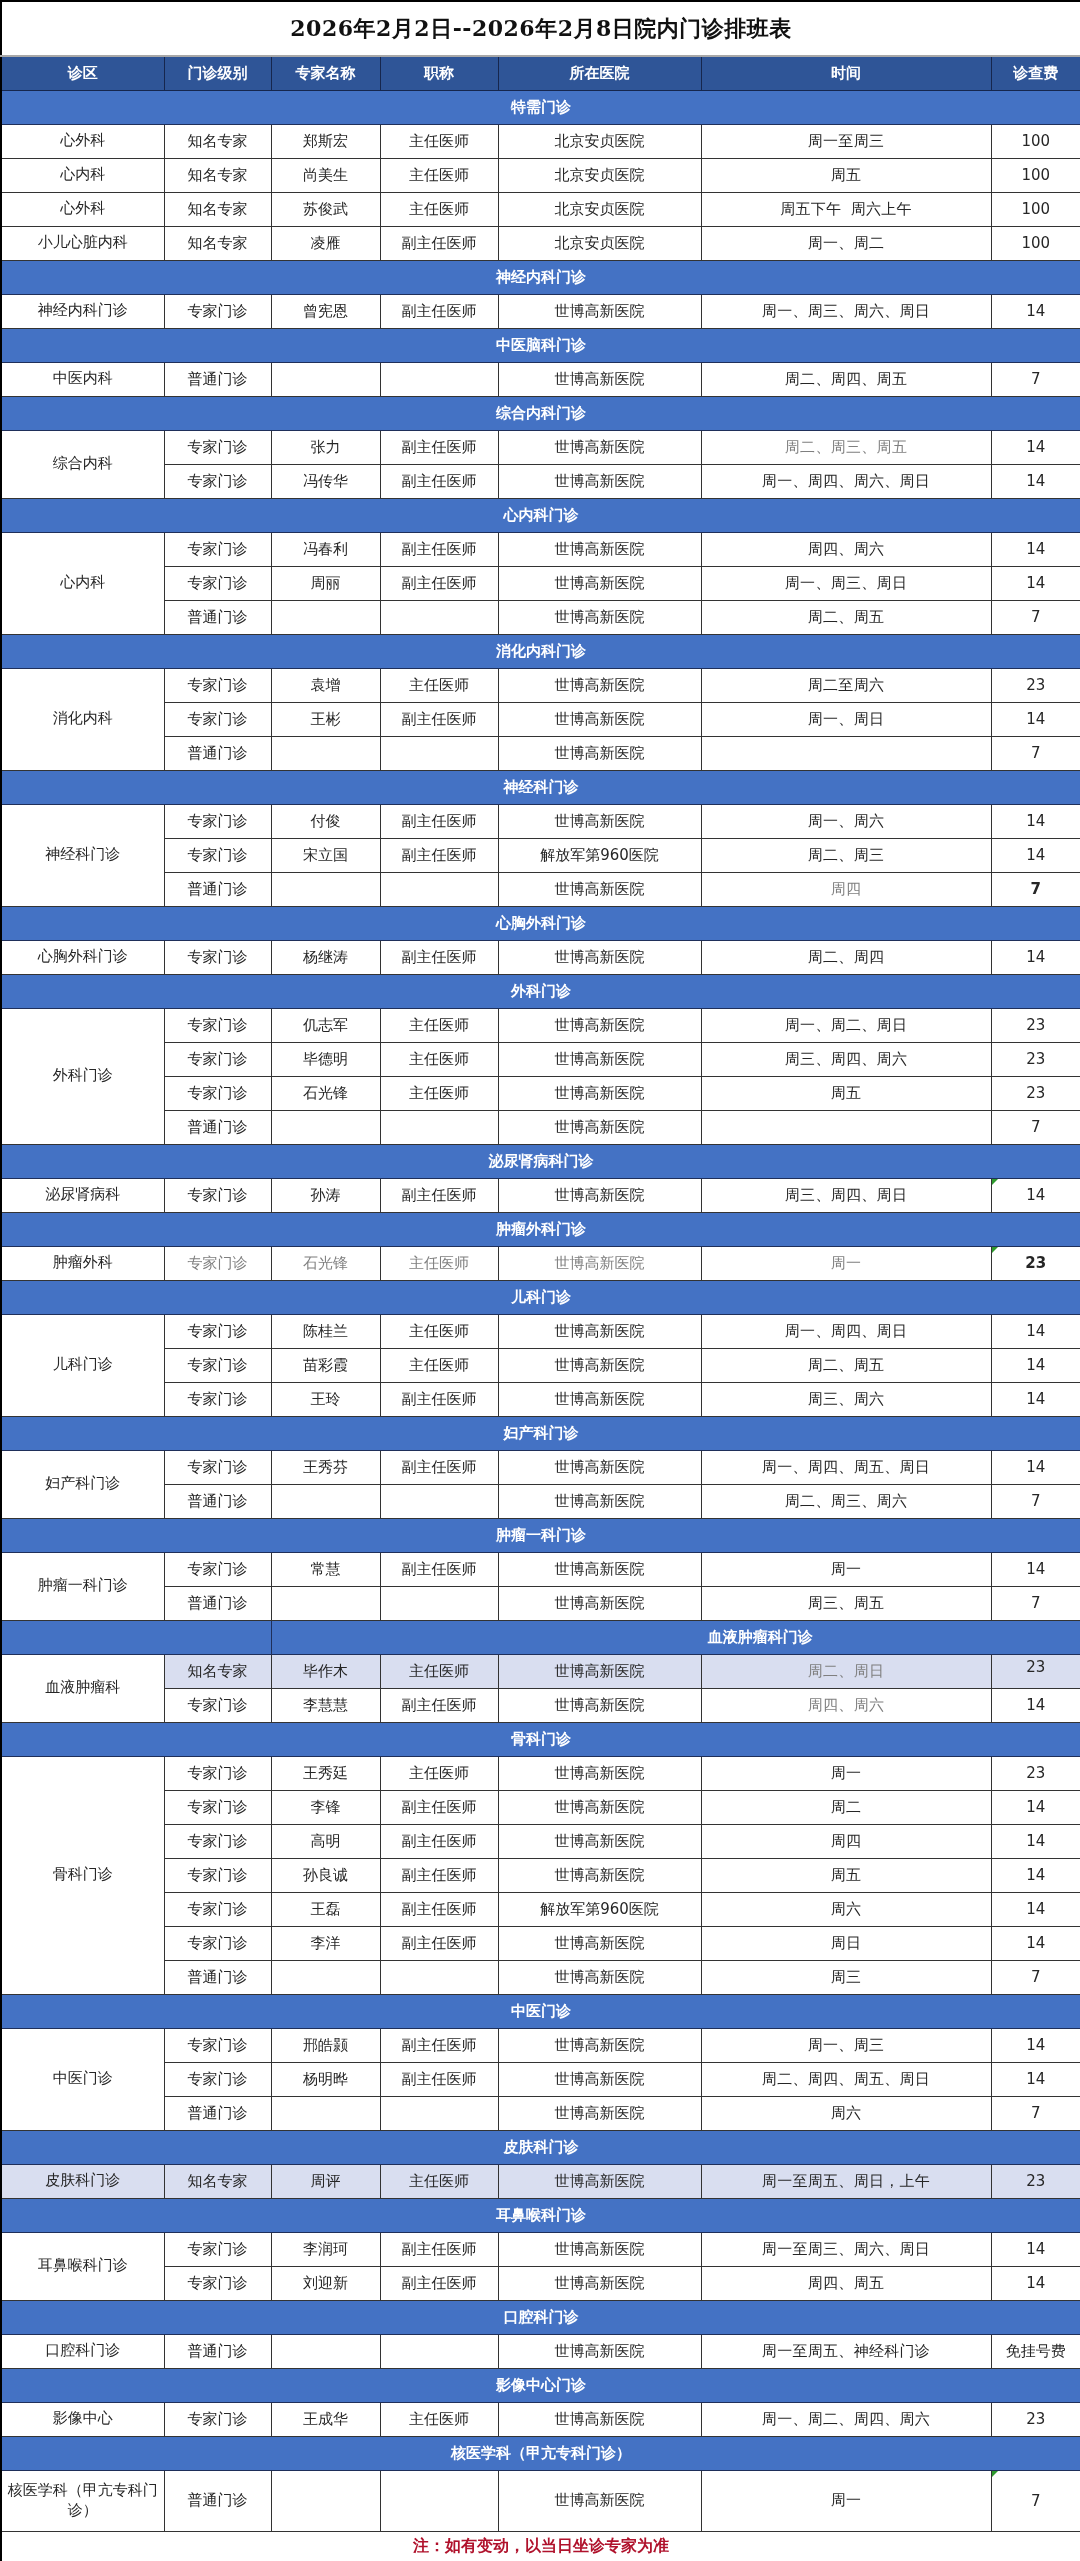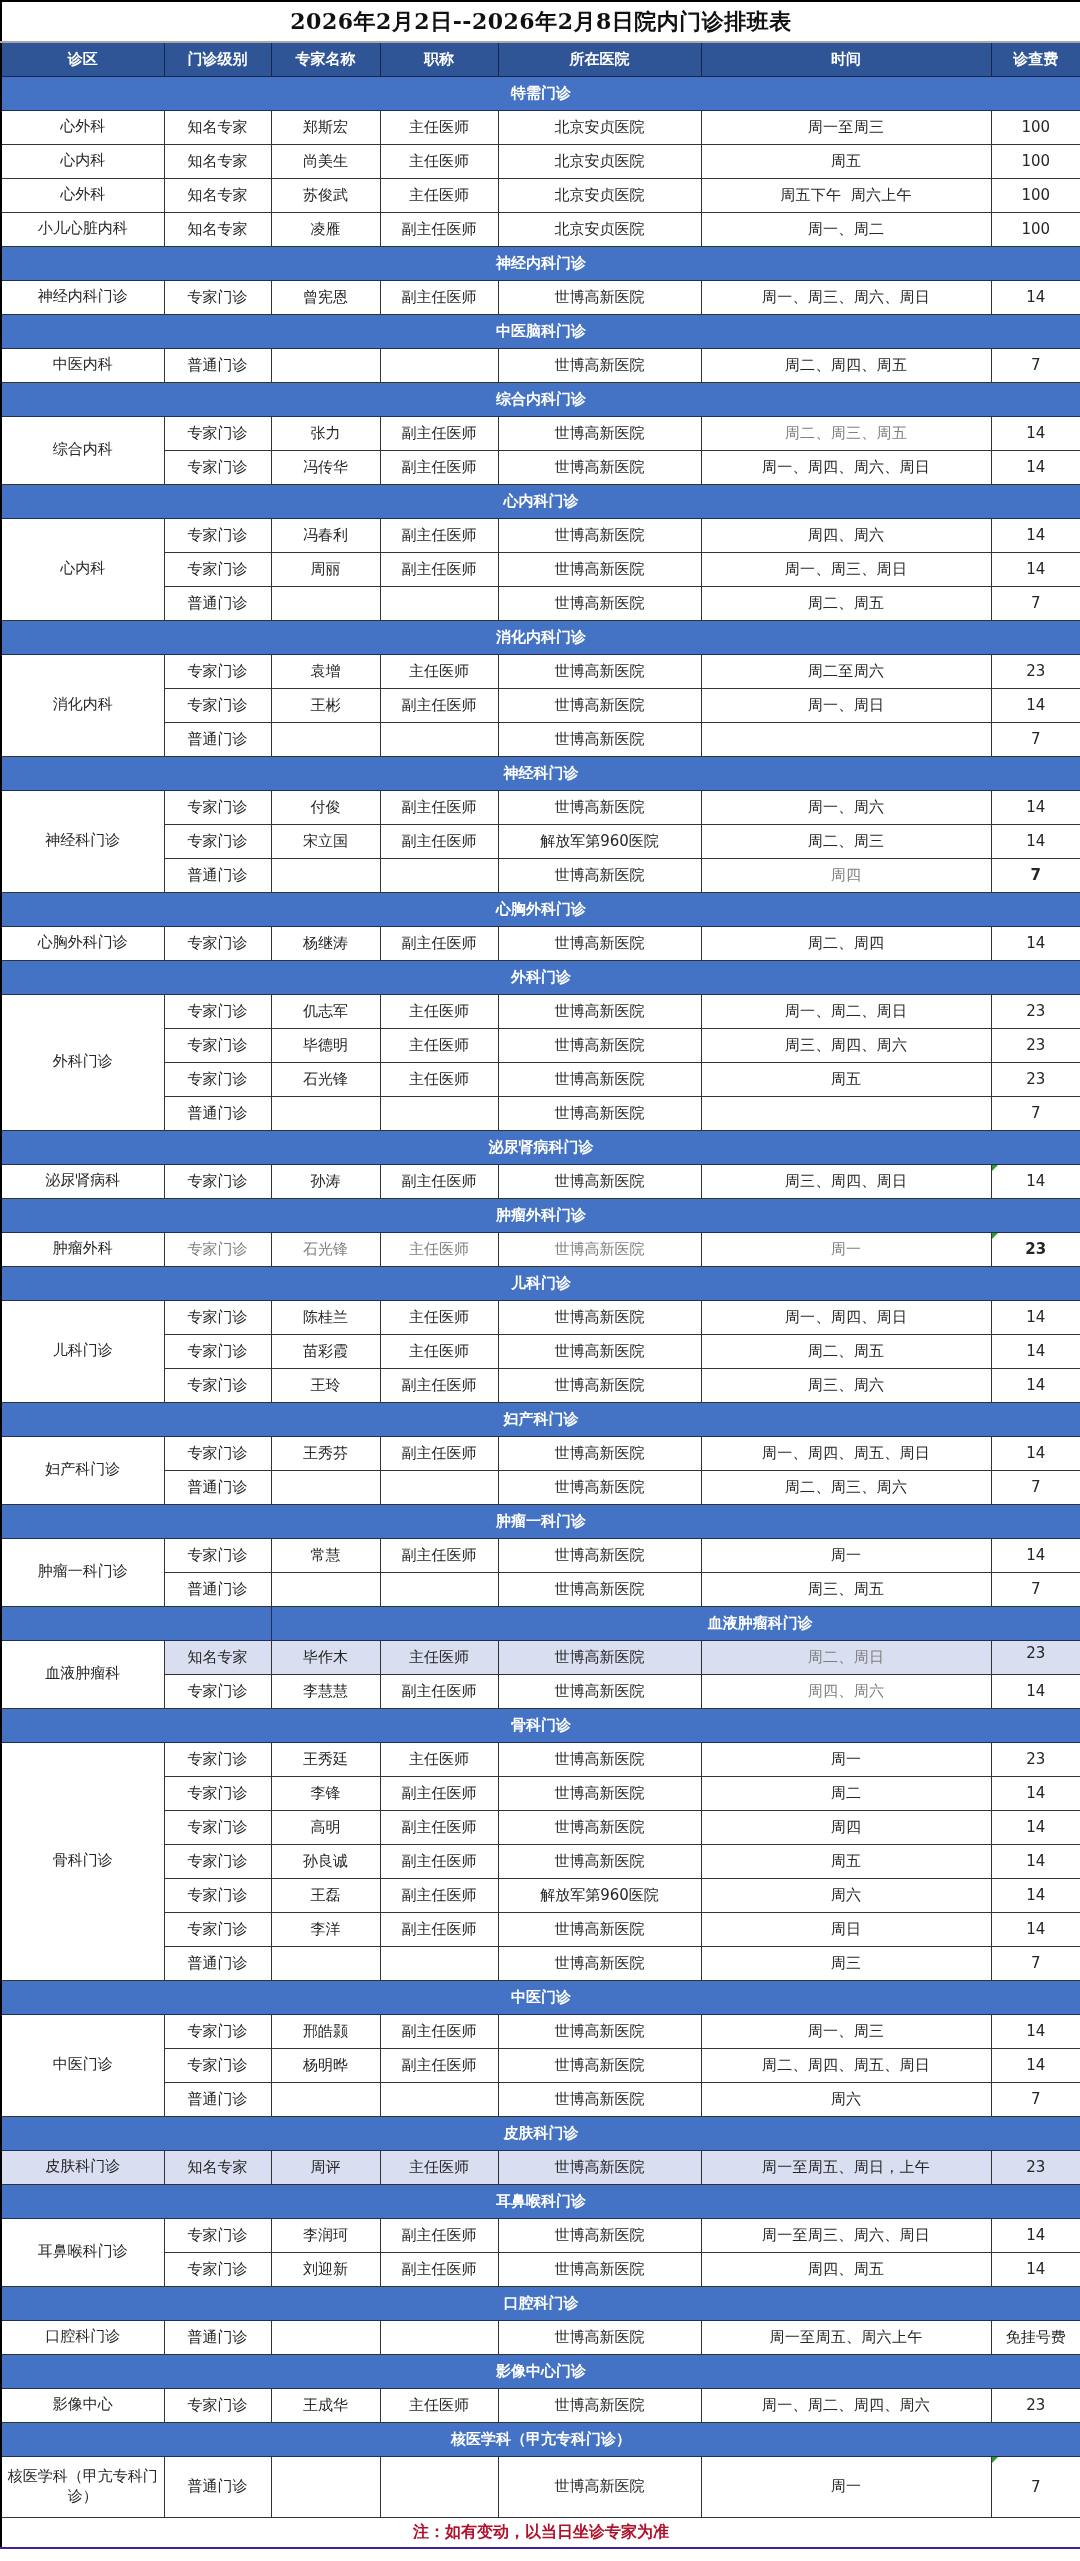--- a/index.html
+++ b/index.html
@@ -25,21 +25,21 @@
     }
     td, th {
       border: 1px solid var(--grid);
       text-align: center;
       vertical-align: middle;
       padding: 0 3px;
       overflow: hidden;
       white-space: nowrap;
       font-weight: normal;
     }
-    tr.title-row { height: 41px; }
+    tr.title-row { height: 55px; }
     tr.title-row td {
       font-family: "DejaVu Serif", "Liberation Serif", serif;
       font-weight: bold;
       font-size: 22px;
       color: #111;
       border-bottom: 2px solid #a8a8a8;
       letter-spacing: 0.5px;
     }
     tr.header-row { height: 34px; }
     tr.header-row th {
@@ -561,21 +561,21 @@
         </tr>
         <tr class="section-row">
           <td colspan="7">口腔科门诊</td>
         </tr>
         <tr class="data-row">
           <td class="area" rowspan="1">口腔科门诊</td>
           <td class="level">普通门诊</td>
           <td class="doctor"></td>
           <td class="title"></td>
           <td class="hospital">世博高新医院</td>
-          <td class="time">周一至周五、周六上午</td>
+          <td class="time">周一至周五、神经科门诊</td>
           <td class="fee"><span>免挂号费</span></td>
         </tr>
         <tr class="section-row">
           <td colspan="7">影像中心门诊</td>
         </tr>
         <tr class="data-row">
           <td class="area" rowspan="1">影像中心</td>
           <td class="level">专家门诊</td>
           <td class="doctor">王成华</td>
           <td class="title">主任医师</td>

